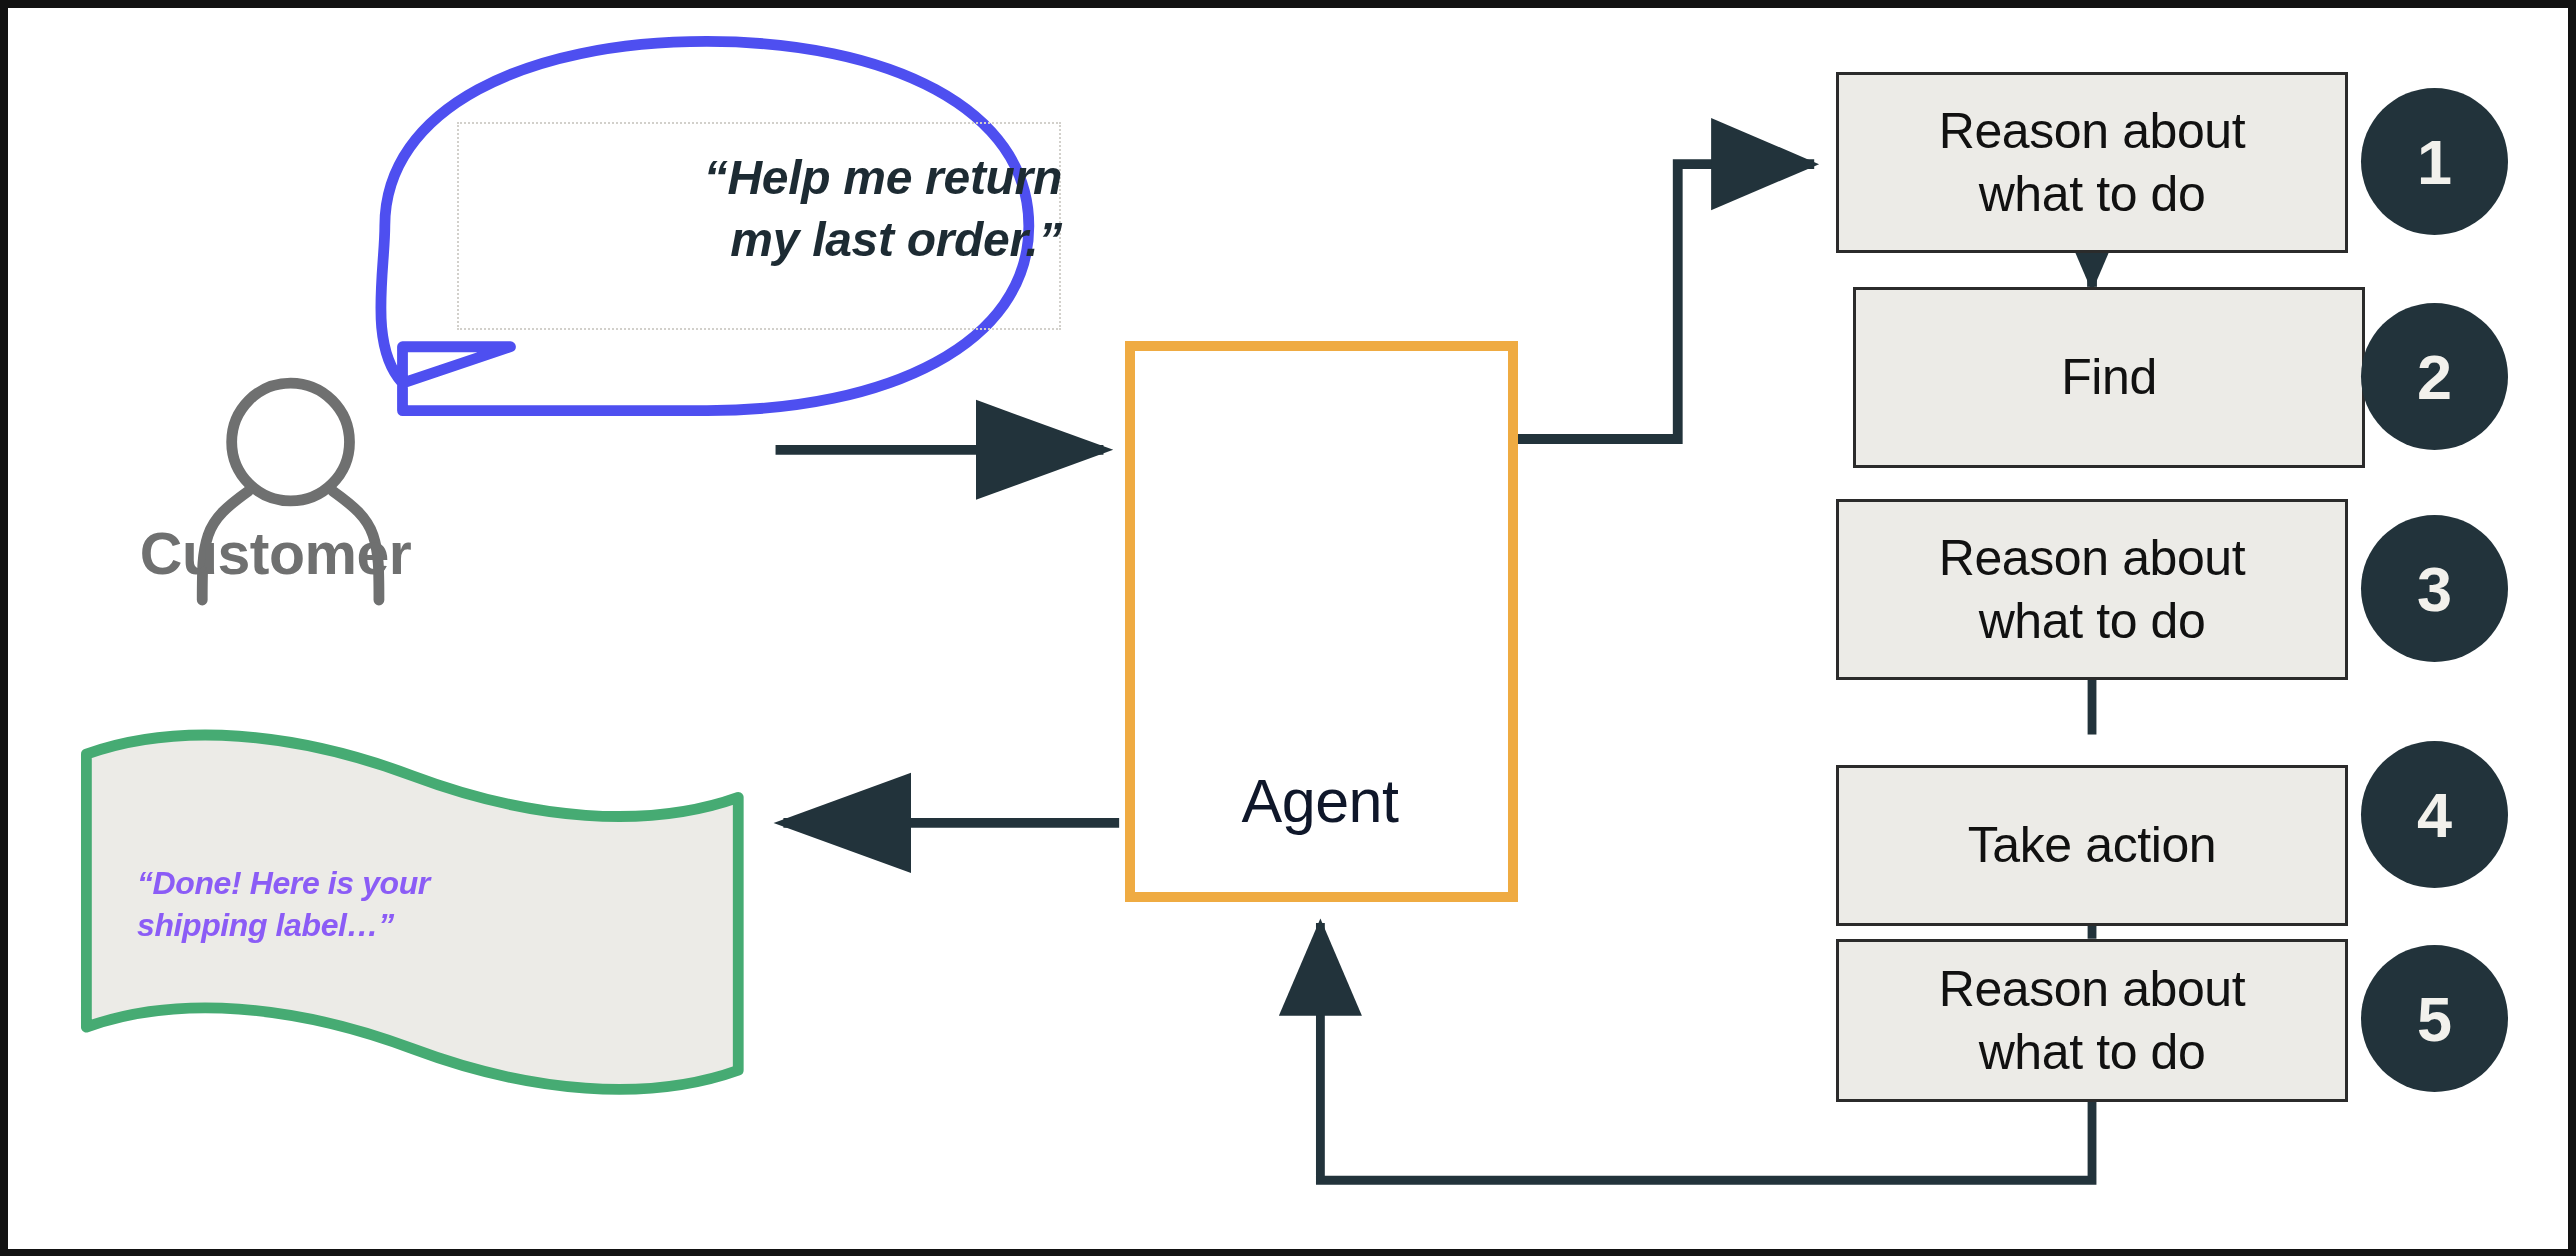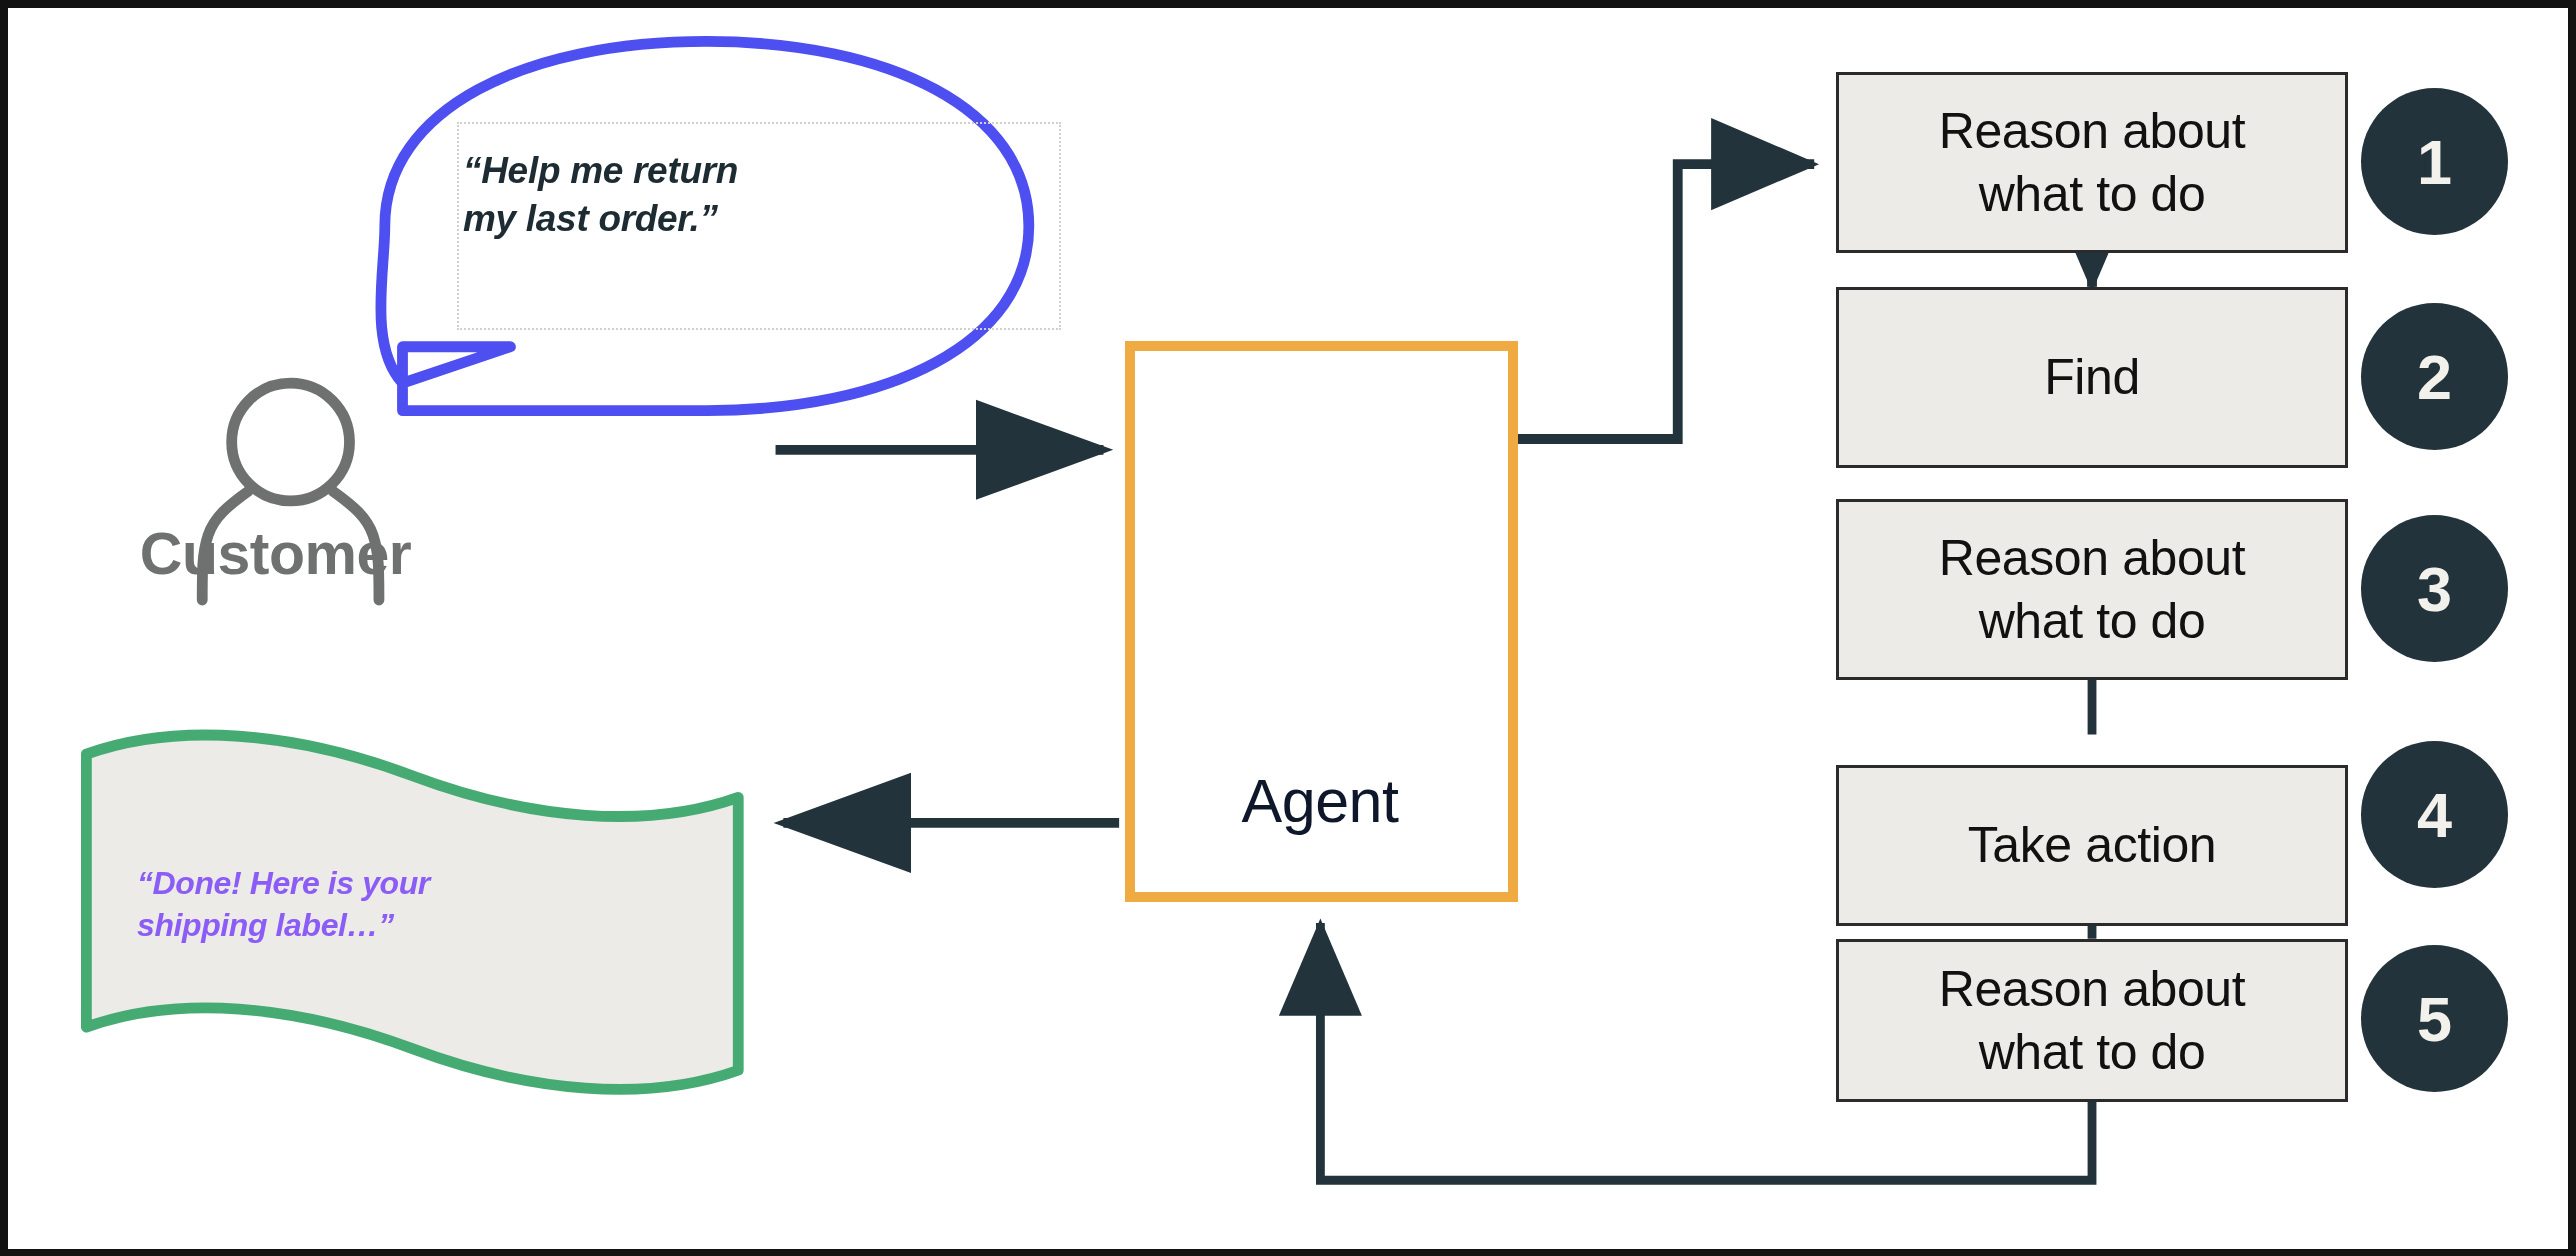--- a/index.html
+++ b/index.html
@@ -43,25 +43,25 @@
   }
 
   
   .bubble-text {
     position: absolute;
     left: 463px;
     top: 147px;
     width: 599px;
     font-style: italic;
     font-weight: 700;
-    font-size: 37px;
+    font-size: 48px;
     line-height: 1.30;
     color: #1d2b33;
     letter-spacing: -0.3px;
-    text-align: left;
+    text-align: right;
   }
   .dotted-box {
     position: absolute;
     left: 457px;
     top: 122px;
     width: 604px;
     height: 208px;
     border: 2px dotted #d2d0cb;
     box-sizing: border-box;
   }
@@ -291,21 +291,21 @@
   <div class="step-box" style="top:72px;height:181px;">
     <div>
       <span>Reason about</span><br>
       <span>what to do</span>
     </div>
   </div>
   <div class="step-circle" style="top:88px;">
     <span>1</span>
   </div>
 
-  <div class="step-box" style="top:287px;height:181px;">
+  <div class="step-box" style="top:287px;height:181px;margin-left:17px;">
     <div>
       <span>Find</span><br>
     </div>
   </div>
   <div class="step-circle" style="top:303px;">
     <span>2</span>
   </div>
 
   <div class="step-box" style="top:499px;height:181px;">
     <div>

